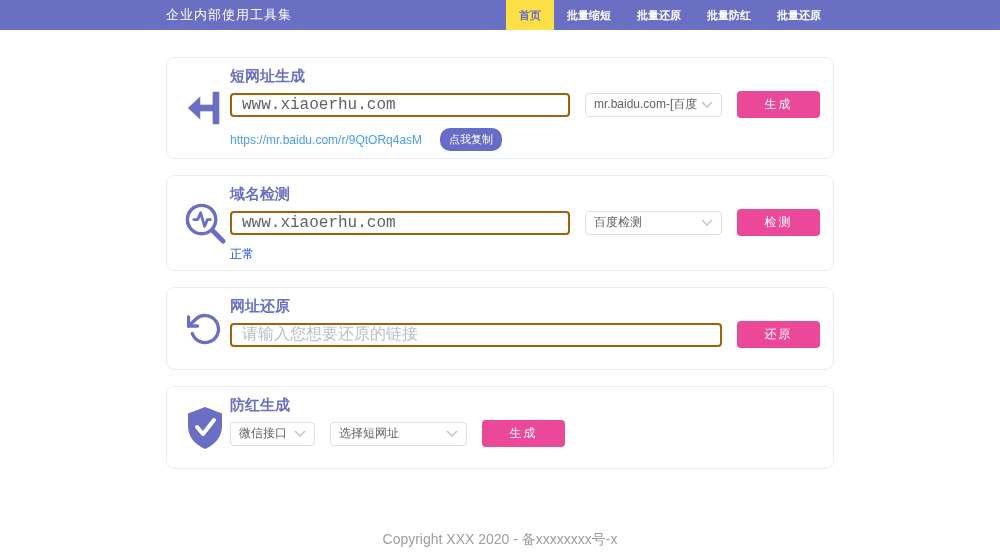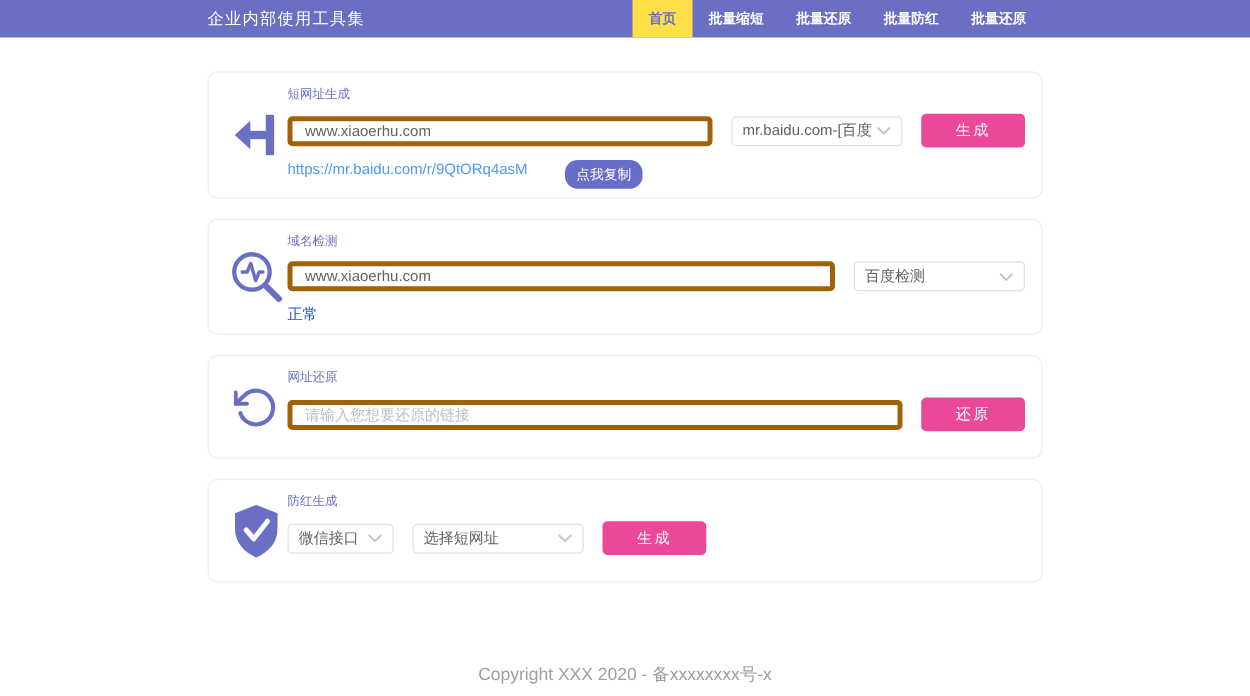--- a/index.html
+++ b/index.html
@@ -59,36 +59,36 @@
   .card-icon {
     width: 50px;
     flex: 0 0 50px;
     display: flex;
     align-items: center;
     justify-content: center;
   }
   .card-body { flex: 1 1 auto; min-width: 0; }
   .card-title {
     color: #6a6fc4;
-    font-size: 10px;
-    font-weight: normal;
+    font-size: 15px;
+    font-weight: bold;
     line-height: 17px;
     margin: 2px 0 7px;
   }
   .row { display: flex; gap: 15px; align-items: center; }
   .txt-input {
     flex: 1 1 auto;
     height: 24px;
-    border: 4px solid #a16207;
+    border: 2px solid #a16207;
     border-radius: 4px;
     padding: 0 10px;
-    font-size: 12px;
+    font-size: 16px;
     color: #606266;
     outline: none;
-    font-family: Liberation Sans, sans-serif;
+    font-family: Liberation Mono, monospace;
     min-width: 0;
   }
   .txt-input::placeholder { color: #b8bfc9; }
   .select {
     height: 24px;
     border: 1px solid #dcdfe6;
     border-radius: 4px;
     padding: 0 8px;
     font-size: 12px;
     color: #606266;
@@ -113,21 +113,21 @@
     height: 27px;
     background: #ec4899;
     color: #ffffff;
     border: none;
     border-radius: 4px;
     font-size: 12px;
     letter-spacing: 2px;
     cursor: pointer;
     font-family: "Liberation Sans", sans-serif;
   }
-  .sub-row { display: flex; gap: 30px; margin-top: 10px; }
+  .sub-row { display: flex; align-items: center; gap: 18px; margin-top: 10px; }
   .result-link {
     color: #4b9bf5;
     font-size: 12px;
     text-decoration: none;
     cursor: pointer;
   }
   .copy-btn {
     background: #676cc8;
     color: #fff;
     border: none;
@@ -208,20 +208,21 @@
       <div class="row">
         <input class="txt-input" type="text" value="www.xiaoerhu.com" style="">
         <div class="select w137">
           <span class="sel-text">百度检测</span>
           <span>
             <svg width="12" height="7" viewBox="0 0 12 7">
                 <polyline points="1,1 6,6 11,1" fill="none" stroke="#c0c4cc" stroke-width="1.5"></polyline>
               </svg>
           </span>
         </div>
+        <button class="btn">检测</button>
       </div>
       <div class="status-text">正常</div>
     </div>
   </div>
 
   <div class="card">
     <div class="card-icon">
       <svg width="36" height="36" viewBox="0 0 24 24" fill="none" stroke="#6a6fc4" stroke-width="2.2" stroke-linecap="round" stroke-linejoin="round">
         <polyline points="1 4 1 10 7 10"></polyline>
         <path d="M3.51 15a9 9 0 1 0 2.13-9.36L1 10"></path>

